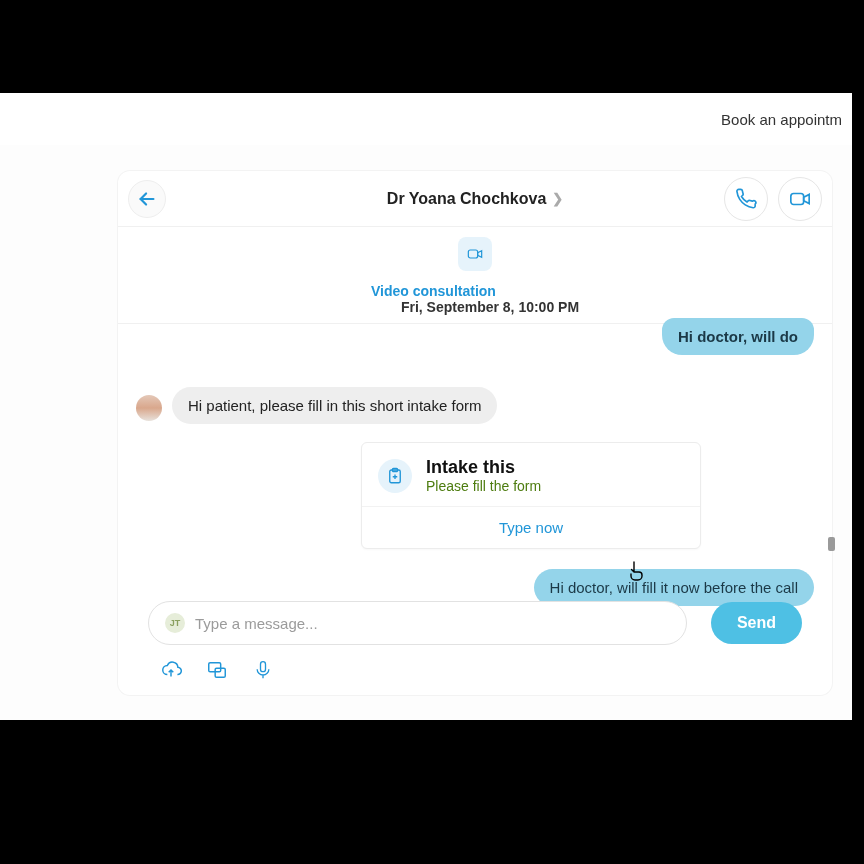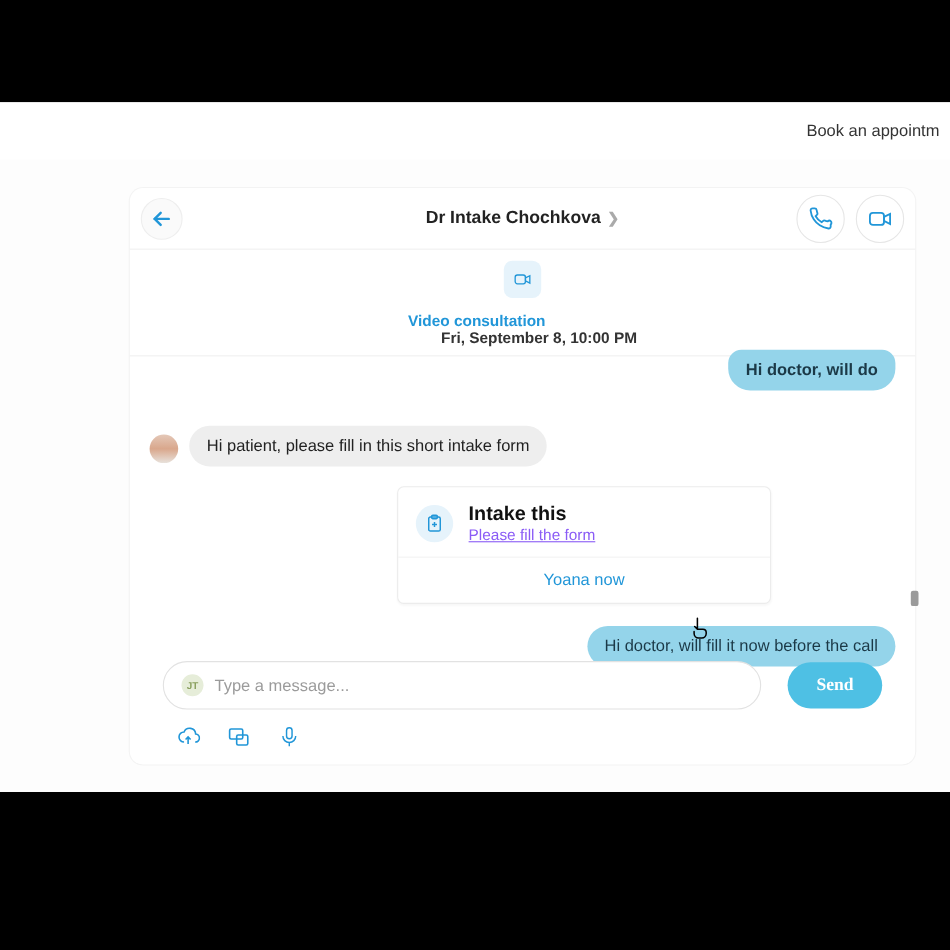--- a/index.html
+++ b/index.html
@@ -9,21 +9,21 @@
       width: 864px;
       height: 864px;
       position: relative;
       overflow: hidden;
     }
     .top-black { width: 100%; height: 93px; background: #000; }
     .page-white {
       position: absolute;
       top: 93px;
       left: 0;
-      right: 0;
+      right: 12px;
       height: 627px;
       background: #fdfdfd;
     }
     .top-bar {
       background: #fff;
       height: 52px;
       display: flex;
       align-items: center;
       justify-content: flex-end;
       padding-right: 10px;
@@ -169,21 +169,21 @@
     .card-icon {
       width: 34px;
       height: 34px;
       border-radius: 50%;
       background: #e6f3fb;
       display: flex;
       align-items: center;
       justify-content: center;
     }
     .card-title { font-size: 18px; font-weight: 700; color: #111; }
-    .card-sub { font-size: 14px; color: #8b5cf6; text-decoration: underline; }
+    .card-sub { font-size: 14px; color: #4d7c0f; }
     .card-divider { border-top: 1px solid #f2f2f2; }
     .card-action {
       padding: 12px 0;
       text-align: center;
       color: #2196d8;
       font-size: 15px;
       cursor: pointer;
     }
     .msg-out-row-2 { margin-top: 10px; }
     .composer {
@@ -228,21 +228,20 @@
     .send-btn {
       background: #4ec0e4;
       color: #fff;
       font-weight: 600;
       font-size: 16px;
       border: none;
       height: 42px;
       padding: 0 26px;
       border-radius: 21px;
       cursor: pointer;
-      font-family: Liberation Serif, serif;
     }
     .tool-row {
       display: flex;
       gap: 24px;
       padding: 14px 12px 0 12px;
     }
     .tool-row .tool {
       width: 22px;
       height: 22px;
       display: flex;
@@ -291,21 +290,21 @@
   <div class="chat-container">
 
     <div class="chat-header">
       <div class="back-btn">
         <svg width="22" height="22" viewBox="0 0 24 24" stroke-width="2.4" stroke-linecap="round" stroke-linejoin="round" fill="none">
             <path d="M19 12H5"></path>
             <path d="M11 18l-6-6 6-6"></path>
           </svg>
       </div>
       <div class="header-title">
-        <span>Dr Intake Chochkova</span>
+        <span>Dr Yoana Chochkova</span>
         <span class="chev">❯</span>
       </div>
       <div class="header-right">
         <div class="circ-btn">
           <svg width="22" height="22" viewBox="0 0 24 24" stroke-width="1.8">
               <path d="M22 17.5v2a2 2 0 0 1-2.2 2 19.8 19.8 0 0 1-8.6-3.1 19.5 19.5 0 0 1-6-6A19.8 19.8 0 0 1 2.1 3.7 2 2 0 0 1 4.1 1.5h2a2 2 0 0 1 2 1.7c.12.96.34 1.9.66 2.8a2 2 0 0 1-.45 2.1L7.1 9.3a16 16 0 0 0 6 6l1.2-1.2a2 2 0 0 1 2.1-.45c.9.32 1.84.54 2.8.66A2 2 0 0 1 22 17.5z"></path>
             </svg>
         </div>
         <div class="circ-btn">
           <svg width="24" height="22" viewBox="0 0 24 24" stroke-width="1.8">
@@ -348,21 +347,21 @@
                 <rect x="8.5" y="2" width="7" height="4" rx="1.5"></rect>
                 <path d="M12 10v6M9 13h6"></path>
               </svg>
           </div>
           <div>
             <div class="card-title">Intake this</div>
             <div class="card-sub">Please fill the form</div>
           </div>
         </div>
         <div class="card-divider"></div>
-        <div class="card-action">Yoana now</div>
+        <div class="card-action">Type now</div>
       </div>
 
       <div class="msg-out-row msg-out-row-2">
         <div class="msg-out">Hi doctor, will fill it now before the call</div>
       </div>
 
     </div>
 
     <div class="scroll-nub"></div>
 

